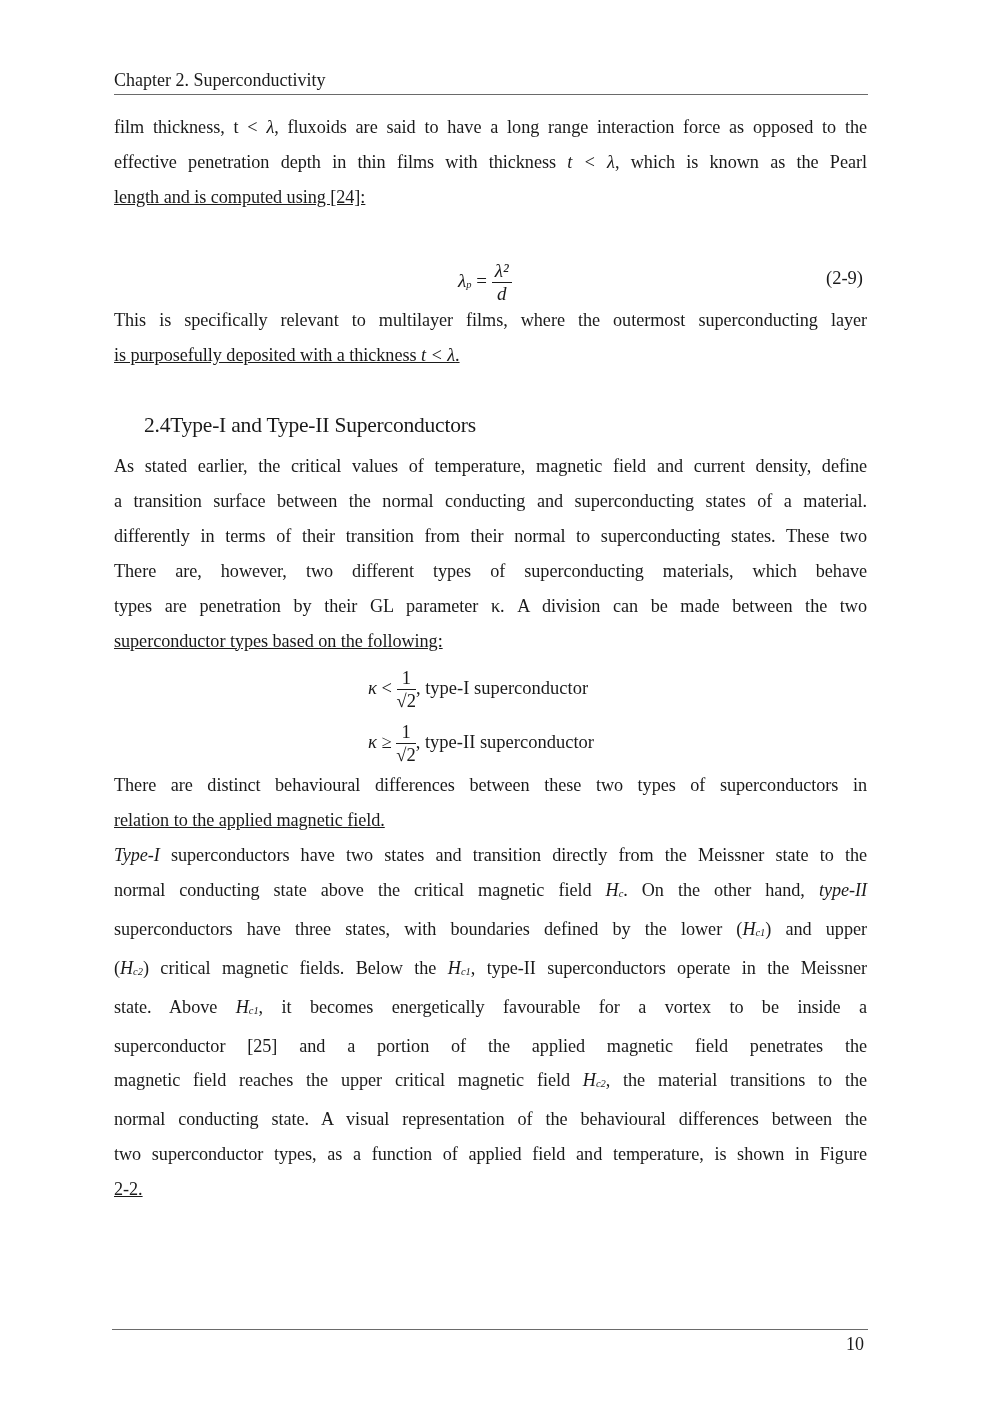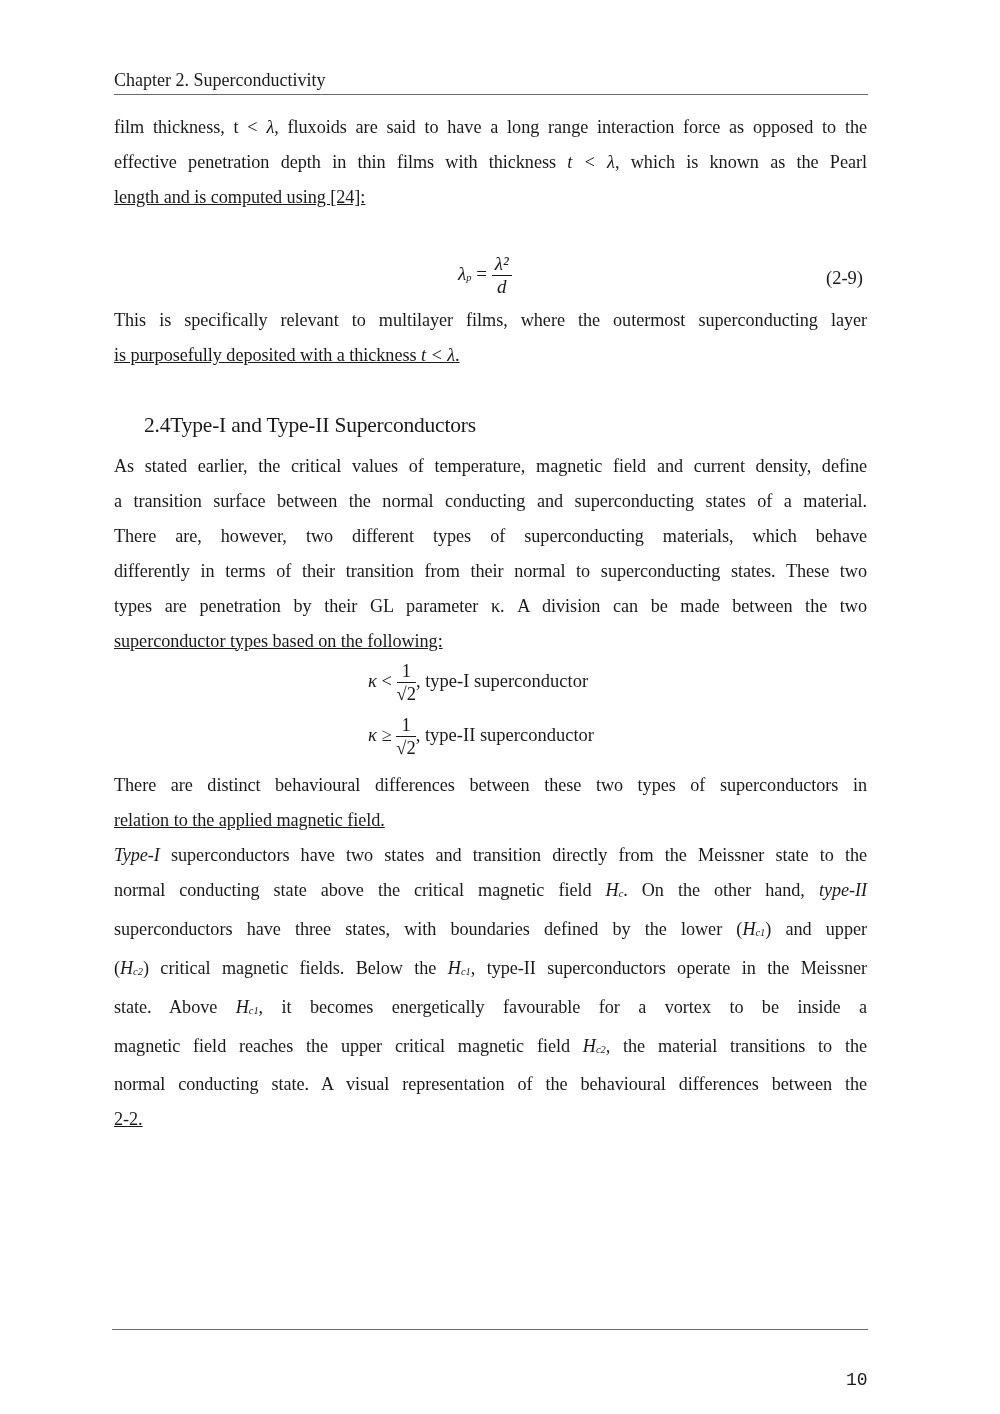--- a/index.html
+++ b/index.html
@@ -15,31 +15,31 @@
   }
   .para {
     position: absolute; left: 114px; width: 753px;
     font-size: 18.2px; line-height: 34.9px; text-align: justify;
     letter-spacing: -0.05px;
   }
   .line { display: block; white-space: nowrap; text-align: justify; text-align-last: justify; }
   .line.last { text-align-last: left; text-decoration: underline; }
   i { font-style: italic; }
   .sub { font-size: 10.5px; font-style: italic; vertical-align: -1px; }
-  .eq-block { position: absolute; font-size: 19px; }
+  .eq-block { position: absolute; font-size: 19px; margin-top: 7px; }
   .frac { display: inline-block; vertical-align: middle; text-align: center; }
   .frac .num { display: block; border-bottom: 1px solid #1a1a1a; padding: 0 3px; line-height: 22px; }
   .frac .den { display: block; line-height: 22px; }
   .eqnum { position: absolute; left: 826px; font-size: 18.5px; }
   .section-title {
     position: absolute; left: 144px; top: 413px;
     font-size: 21.5px; font-weight: normal; letter-spacing: -0.2px;
   }
   .footer-rule { position: absolute; left: 112px; top: 1329px; width: 756px; border-top: 1px solid #6a6a6a; }
-  .page-num { position: absolute; left: 846px; top: 1370px; font-size: 18px; font-family: Liberation Mono, monospace; }
+  .page-num { position: absolute; left: 846px; top: 1334px; font-size: 18px; }
 </style>
 </head>
 <body>
 
 <div class="header">Chapter 2. Superconductivity</div>
 
 <div class="para" style="top:110px">
   <span class="line"><span>film thickness, t &lt; </span><i>λ</i><span>, fluxoids are said to have a long range interaction force as opposed to the</span></span>
   <span class="line"><span>effective penetration depth in thin films with thickness </span><i>t &lt; λ</i><span>, which is known as the Pearl</span></span>
   <span class="line last"><span>length and is computed using [24]:</span></span>
@@ -60,22 +60,22 @@
   <span class="line last"><span>is purposefully deposited with a thickness </span><i>t &lt; λ</i><span>.</span></span>
 </div>
 
 <div class="section-title">
   <span>2.4</span><span>Type-I and Type-II Superconductors</span>
 </div>
 
 <div class="para" style="top:449px">
   <span class="line">As stated earlier, the critical values of temperature, magnetic field and current density, define</span>
   <span class="line">a transition surface between the normal conducting and superconducting states of a material.</span>
+  <span class="line">differently in terms of their transition from their normal to superconducting states. These two</span>
   <span class="line">There are, however, two different types of superconducting materials, which behave</span>
-  <span class="line">differently in terms of their transition from their normal to superconducting states. These two</span>
   <span class="line">types are penetration by their GL parameter κ. A division can be made between the two</span>
   <span class="line last">superconductor types based on the following:</span>
 </div>
 
 <div class="eq-block" style="left:368px; top:660px; font-size:18.5px">
   <i>κ</i> <span>&lt;</span>
   <span class="frac"><span class="num">1</span><span class="den">√2</span></span><span>, type-I superconductor</span>
 </div>
 <div class="eq-block" style="left:368px; top:714px; font-size:18.5px">
   <i>κ</i> <span>≥</span>
@@ -86,19 +86,21 @@
   <span class="line">There are distinct behavioural differences between these two types of superconductors in</span>
   <span class="line last">relation to the applied magnetic field.</span>
 </div>
 
 <div class="para" style="top:838px">
   <span class="line"><i>Type-I</i><span> superconductors have two states and transition directly from the Meissner state to the</span></span>
   <span class="line"><span>normal conducting state above the critical magnetic field </span><i>H</i><span class="sub">c</span><span>. On the other hand, </span><i>type-II</i></span>
   <span class="line"><span>superconductors have three states, with boundaries defined by the lower (</span><i>H</i><span class="sub">c1</span><span>) and upper</span></span>
   <span class="line"><span>(</span><i>H</i><span class="sub">c2</span><span>) critical magnetic fields. Below the </span><i>H</i><span class="sub">c1</span><span>, type-II superconductors operate in the Meissner</span></span>
   <span class="line"><span>state. Above </span><i>H</i><span class="sub">c1</span><span>, it becomes energetically favourable for a vortex to be inside a</span></span>
+  <span class="line">superconductor [25] and a portion of the applied magnetic field penetrates the</span>
   <span class="line"><span>magnetic field reaches the upper critical magnetic field </span><i>H</i><span class="sub">c2</span><span>, the material transitions to the</span></span>
   <span class="line">normal conducting state. A visual representation of the behavioural differences between the</span>
+  <span class="line">two superconductor types, as a function of applied field and temperature, is shown in Figure</span>
   <span class="line last">2-2.</span>
 </div>
 
 <div class="footer-rule"></div>
 <div class="page-num">10</div>
 
 </body></html>

